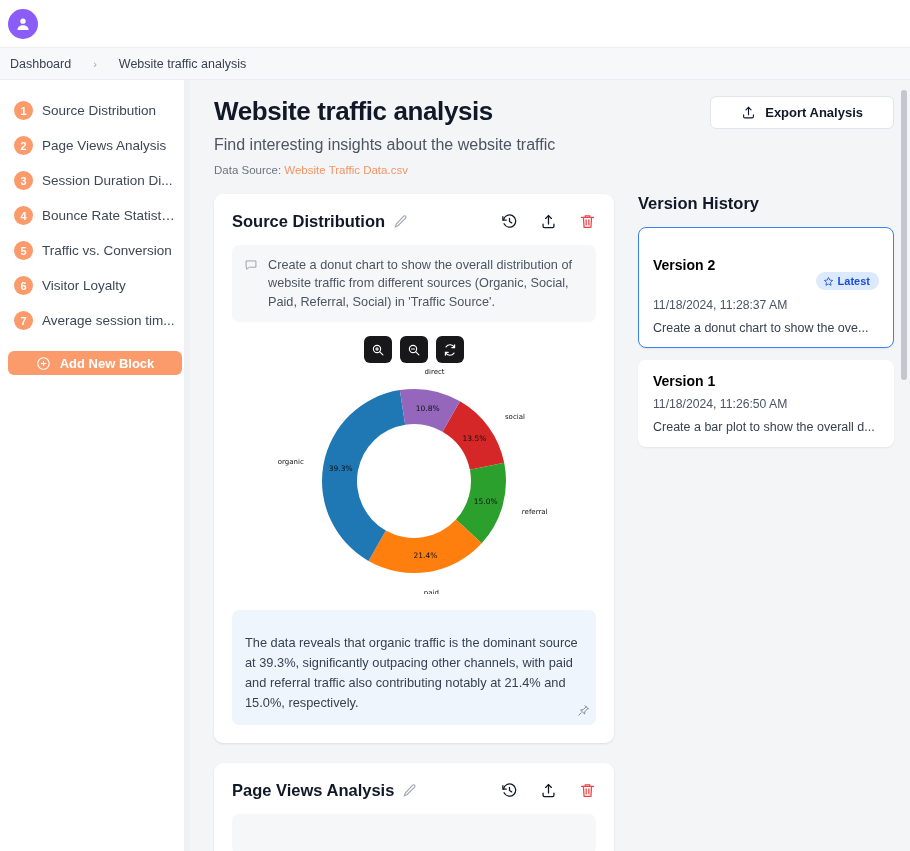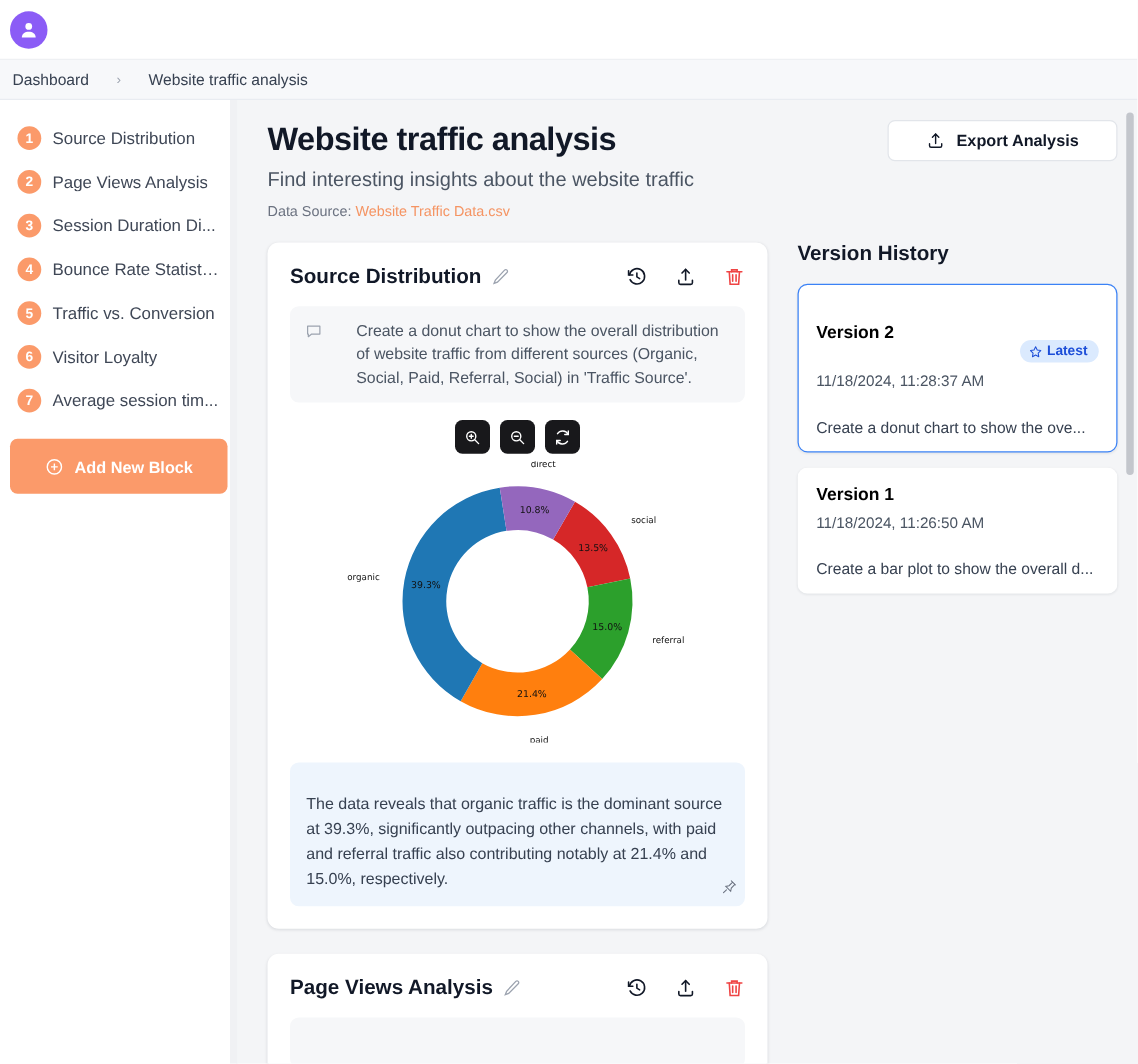--- a/index.html
+++ b/index.html
@@ -60,21 +60,21 @@
     background: #fb9a6a; color: #fff;
     font-size: 11px; font-weight: 700;
     display: flex; align-items: center; justify-content: center;
   }
   .side-label {
     font-size: 13.5px; color: #3f4756;
     white-space: nowrap; overflow: hidden; text-overflow: ellipsis;
   }
   .add-block {
     margin-top: 14px;
-    width: 174px; height: 44px;
+    width: 174px; height: 24px;
     background: #fb9a6a; color: #fff;
     border: none; border-radius: 6px;
     display: flex; align-items: center; justify-content: center; gap: 9px;
     font-size: 13px; font-weight: 700; cursor: pointer;
     font-family: "Liberation Sans", sans-serif;
   }
 
   
   .main {
     flex: 1; background: #f4f5f7;
@@ -104,21 +104,21 @@
     padding: 18px;
   }
   .card-head { display: flex; align-items: center; justify-content: space-between; }
   .card-title-wrap { display: flex; align-items: center; gap: 8px; }
   .card-title { font-size: 16.5px; font-weight: 700; color: #111827; }
   .card-actions { display: flex; align-items: center; gap: 22px; }
   .act { cursor: pointer; display: flex; }
 
   .prompt-box {
     margin-top: 14px; background: #f6f7f9; border-radius: 7px;
-    padding: 11px 12px; display: flex; gap: 26px;
+    padding: 11px 12px; display: flex; gap: 9px;
   }
   .prompt-text { font-size: 12.7px; line-height: 1.45; color: #4b5563; }
 
   
   .chart-zone { margin-top: 14px; position: relative; }
   .chart-tools { display: flex; gap: 8px; justify-content: center; }
   .tool-btn {
     width: 28px; height: 27px; border-radius: 6px; background: #18181b;
     display: flex; align-items: center; justify-content: center; cursor: pointer;
     border: none;
@@ -143,21 +143,21 @@
   }
   .vh-card.active { border-color: #3b82f6; }
   .vh-top { display: flex; align-items: center; justify-content: space-between; }
   .vh-name { font-size: 14px; font-weight: 600; color: #000000; }
   .badge {
     display: flex; align-items: center; gap: 4px;
     background: #dbeafe; color: #1d4ed8; border-radius: 20px;
     font-size: 11px; font-weight: 600; padding: 3px 9px 3px 7px; margin-top: 32px;
   }
   .vh-date { font-size: 12.2px; color: #4b5563; margin-top: 8px; }
-  .vh-desc { font-size: 12.5px; color: #374151; margin-top: 23px;
+  .vh-desc { font-size: 12.5px; color: #374151; margin-top: 9px;
     white-space: nowrap; overflow: hidden; text-overflow: ellipsis; }
 
   .card-bottom { margin-top: 20px; }
 
   
   .vscroll { position: absolute; right: 3px; width: 6px; border-radius: 4px; background: #c3c6cc; }
   .sidebar-divider { position:absolute; right:-1px; top:0; width:6px; height:100%; background:#f0f1f4; }
 </style>
 </head>
 <body>

